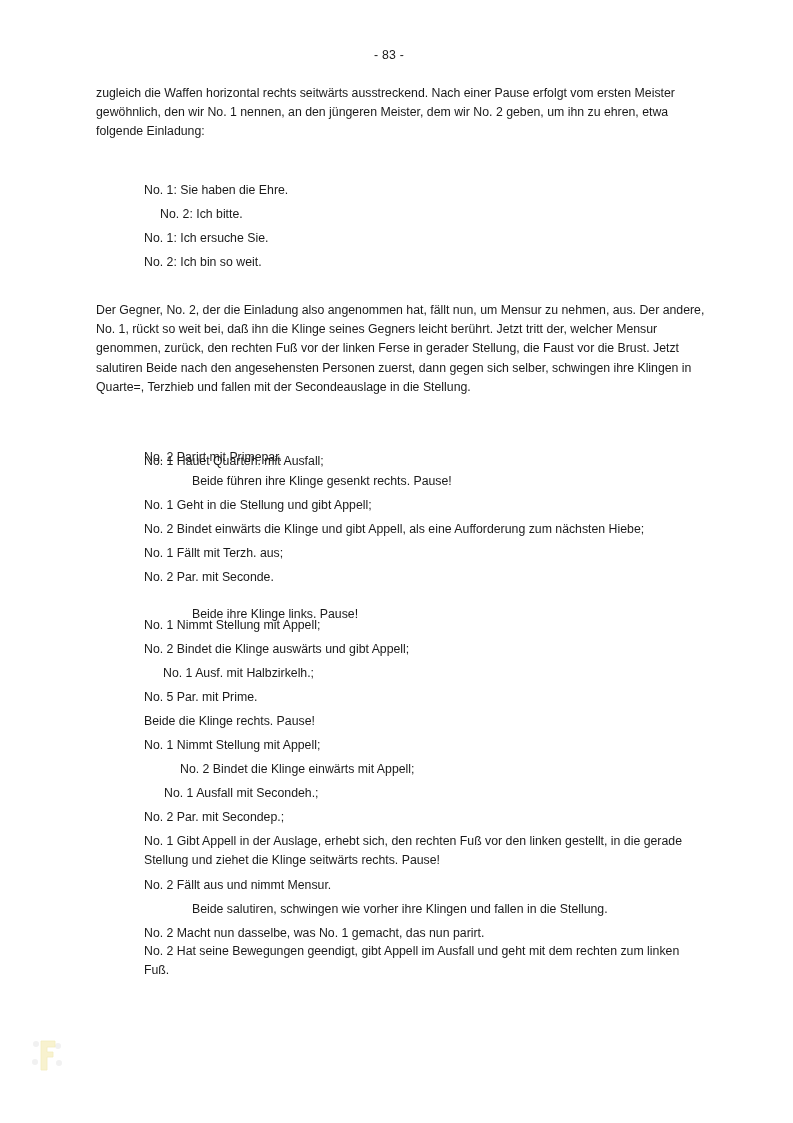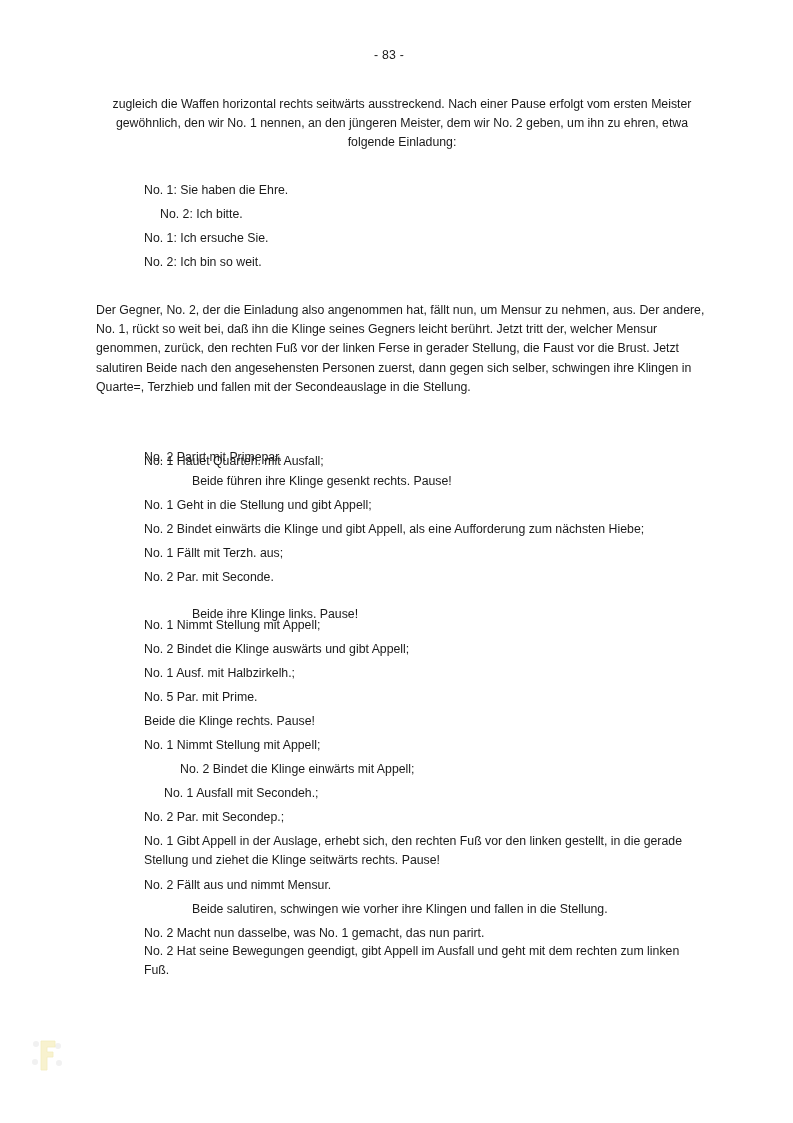--- a/index.html
+++ b/index.html
@@ -27,40 +27,40 @@
     .logo {
       position: absolute; left: 30px; top: 1036px; width: 34px; height: 38px;
       opacity: 0.55;
     }
   </style>
 </head>
 <body>
 
 <div class="page-number">- 83 -</div>
 
-<p class="para" style="top:95px;text-align:center;">zugleich die Waffen horizontal rechts seitwärts ausstreckend. Nach einer Pause erfolgt vom ersten Meister gewöhnlich, den wir No. 1 nennen, an den jüngeren Meister, dem wir No. 2 geben, um ihn zu ehren, etwa folgende Einladung:</p>
+<p class="para" style="top:84px;">zugleich die Waffen horizontal rechts seitwärts ausstreckend. Nach einer Pause erfolgt vom ersten Meister gewöhnlich, den wir No. 1 nennen, an den jüngeren Meister, dem wir No. 2 geben, um ihn zu ehren, etwa folgende Einladung:</p>
 
 <div class="line l1" style="top:182px;">No. 1: Sie haben die Ehre.</div>
 <div class="line l1" style="top:206px;margin-left:16px;">No. 2: Ich bitte.</div>
 <div class="line l1" style="top:230px;">No. 1: Ich ersuche Sie.</div>
 <div class="line l1" style="top:254px;">No. 2: Ich bin so weit.</div>
 
 <p class="para" style="top:301px;">Der Gegner, No. 2, der die Einladung also angenommen hat, fällt nun, um Mensur zu nehmen, aus. Der andere, No. 1, rückt so weit bei, daß ihn die Klinge seines Gegners leicht berührt. Jetzt tritt der, welcher Mensur genommen, zurück, den rechten Fuß vor der linken Ferse in gerader Stellung, die Faust vor die Brust. Jetzt salutiren Beide nach den angesehensten Personen zuerst, dann gegen sich selber, schwingen ihre Klingen in Quarte=, Terzhieb und fallen mit der Secondeauslage in die Stellung.</p>
 
 <div class="line l1" style="top:425px;margin-top:28px;">No. 1 Hauet Quarteh. mit Ausfall;</div>
 <div class="line l1" style="top:449px;">No. 2 Parirt mit Primepar.</div>
 <div class="line l2" style="top:473px;">Beide führen ihre Klinge gesenkt rechts. Pause!</div>
 <div class="line l1" style="top:497px;">No. 1 Geht in die Stellung und gibt Appell;</div>
 <div class="line l1" style="top:521px;">No. 2 Bindet einwärts die Klinge und gibt Appell, als eine Aufforderung zum nächsten Hiebe;</div>
 <div class="line l1" style="top:545px;">No. 1 Fällt mit Terzh. aus;</div>
 <div class="line l1" style="top:569px;">No. 2 Par. mit Seconde.</div>
 <div class="line l2" style="top:558px;margin-top:48px;">Beide ihre Klinge links. Pause!</div>
 <div class="line l1" style="top:617px;">No. 1 Nimmt Stellung mit Appell;</div>
 <div class="line l1" style="top:641px;">No. 2 Bindet die Klinge auswärts und gibt Appell;</div>
-<div class="line l1" style="top:665px;">No. 1 Ausf. mit Halbzirkelh.;</div>
+<div class="line l1" style="top:665px;margin-left:19px;">No. 1 Ausf. mit Halbzirkelh.;</div>
 <div class="line l1" style="top:689px;">No. 5 Par. mit Prime.</div>
 <div class="line l1" style="top:713px;">Beide die Klinge rechts. Pause!</div>
 <div class="line l1" style="top:737px;">No. 1 Nimmt Stellung mit Appell;</div>
 <div class="line l1" style="top:761px;margin-left:36px;">No. 2 Bindet die Klinge einwärts mit Appell;</div>
 <div class="line l1" style="top:785px;margin-left:20px;">No. 1 Ausfall mit Secondeh.;</div>
 <div class="line l1" style="top:809px;">No. 2 Par. mit Secondep.;</div>
 <div class="wrap" style="top:832px;">No. 1 Gibt Appell in der Auslage, erhebt sich, den rechten Fuß vor den linken gestellt, in die gerade Stellung und ziehet die Klinge seitwärts rechts. Pause!</div>
 <div class="line l1" style="top:877px;">No. 2 Fällt aus und nimmt Mensur.</div>
 <div class="line l2" style="top:901px;">Beide salutiren, schwingen wie vorher ihre Klingen und fallen in die Stellung.</div>
 <div class="line l1" style="top:925px;">No. 2 Macht nun dasselbe, was No. 1 gemacht, das nun parirt.</div>

